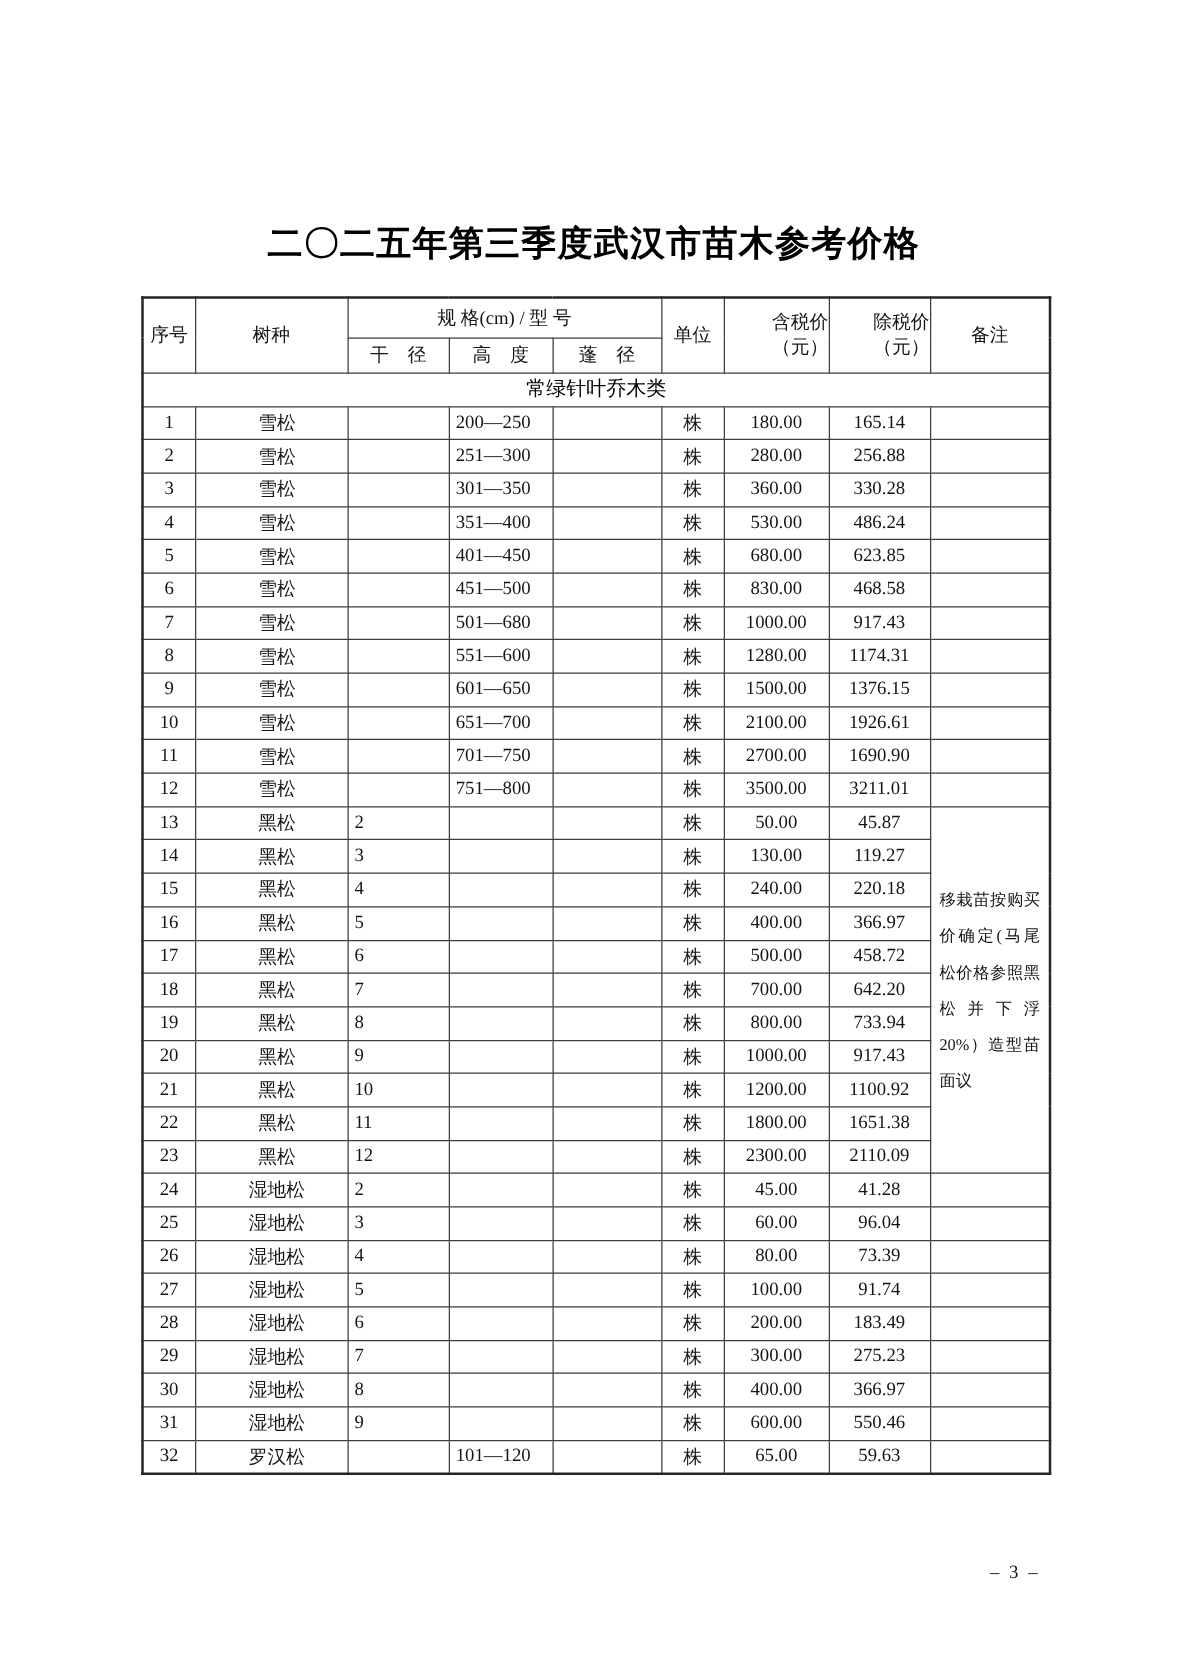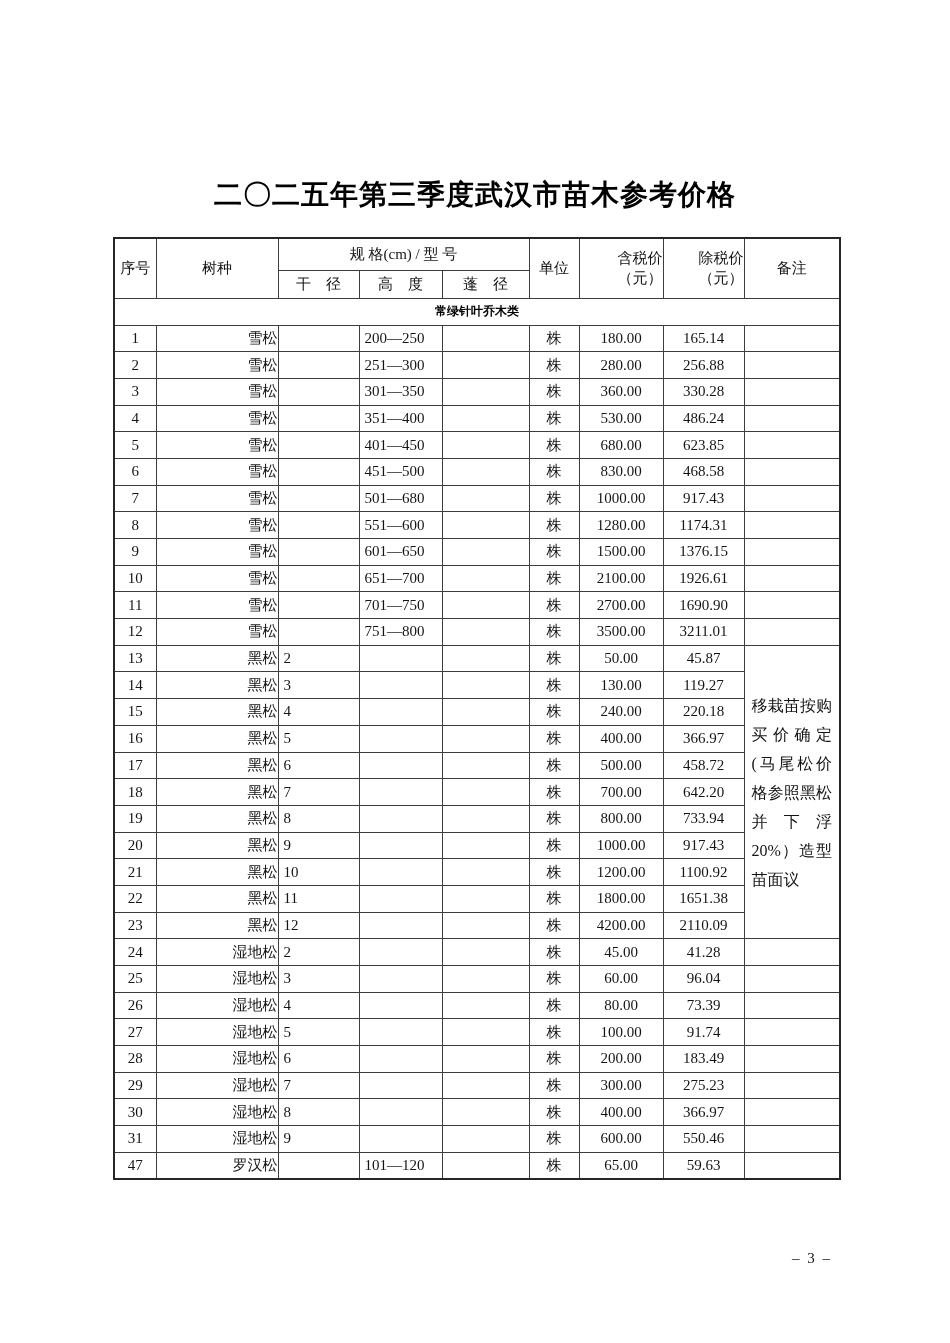--- a/index.html
+++ b/index.html
@@ -24,31 +24,31 @@
     color:#141414;
   }
   tr.hrow1 { height:32px; }
   tr.hrow2 { height:28px; }
   tr.section-row { height:27px; }
   tbody tr.data-row { height:26.7px; }
   th.hcell { text-align:center; vertical-align:middle; }
   .price-hdr-line { line-height:1.35; text-align:right; }
   td.section-cell {
     text-align:center; font-family:"Liberation Sans","DejaVu Sans",sans-serif;
-    font-weight:700; font-size:12px; color:#000;
+    font-weight:400; font-size:16px; color:#000;
   }
   td.cell-no    { text-align:center; }
-  td.cell-species { text-align:right; padding-left:9px; }
+  td.cell-species { text-align:center; padding-left:9px; }
   td.cell-diameter, td.cell-height, td.cell-crown { text-align:left; padding-left:5px; }
   td.cell-unit  { text-align:center; }
   td.cell-price { text-align:center; }
   td.cell-remark { }
   td.remark-merged {
     white-space:normal; text-align:justify; text-align-last:left;
-    vertical-align:middle; padding:2px 7px; font-size:16px; line-height:29px;border-radius:18px;
+    vertical-align:middle; padding:2px 7px; font-size:13px; line-height:29px;border-radius:18px;
   }
   .page-number {
     position:absolute; top:1250px; right:118px;
     font-size:15px; letter-spacing:2px; color:#141414;
   }
 </style>
 </head>
 <body>
 
 <div class="page">
@@ -328,21 +328,21 @@
           <td class="cell-price cell-price-incl">1800.00</td>
           <td class="cell-price cell-price-excl">1651.38</td>
         </tr>
         <tr class="data-row">
           <td class="cell-no">23</td>
           <td class="cell-species">黑松</td>
           <td class="cell-diameter">12</td>
           <td class="cell-height"></td>
           <td class="cell-crown"></td>
           <td class="cell-unit">株</td>
-          <td class="cell-price cell-price-incl">4200.00</td>
+          <td class="cell-price cell-price-incl">2300.00</td>
           <td class="cell-price cell-price-excl">2110.09</td>
         </tr>
         <tr class="data-row">
           <td class="cell-no">24</td>
           <td class="cell-species">湿地松</td>
           <td class="cell-diameter">2</td>
           <td class="cell-height"></td>
           <td class="cell-crown"></td>
           <td class="cell-unit">株</td>
           <td class="cell-price cell-price-incl">45.00</td>
@@ -420,21 +420,21 @@
           <td class="cell-species">湿地松</td>
           <td class="cell-diameter">9</td>
           <td class="cell-height"></td>
           <td class="cell-crown"></td>
           <td class="cell-unit">株</td>
           <td class="cell-price cell-price-incl">600.00</td>
           <td class="cell-price cell-price-excl">550.46</td>
           <td class="cell-remark"></td>
         </tr>
         <tr class="data-row">
-          <td class="cell-no">47</td>
+          <td class="cell-no">32</td>
           <td class="cell-species">罗汉松</td>
           <td class="cell-diameter"></td>
           <td class="cell-height">101—120</td>
           <td class="cell-crown"></td>
           <td class="cell-unit">株</td>
           <td class="cell-price cell-price-incl">65.00</td>
           <td class="cell-price cell-price-excl">59.63</td>
           <td class="cell-remark"></td>
         </tr>
       </tbody>

